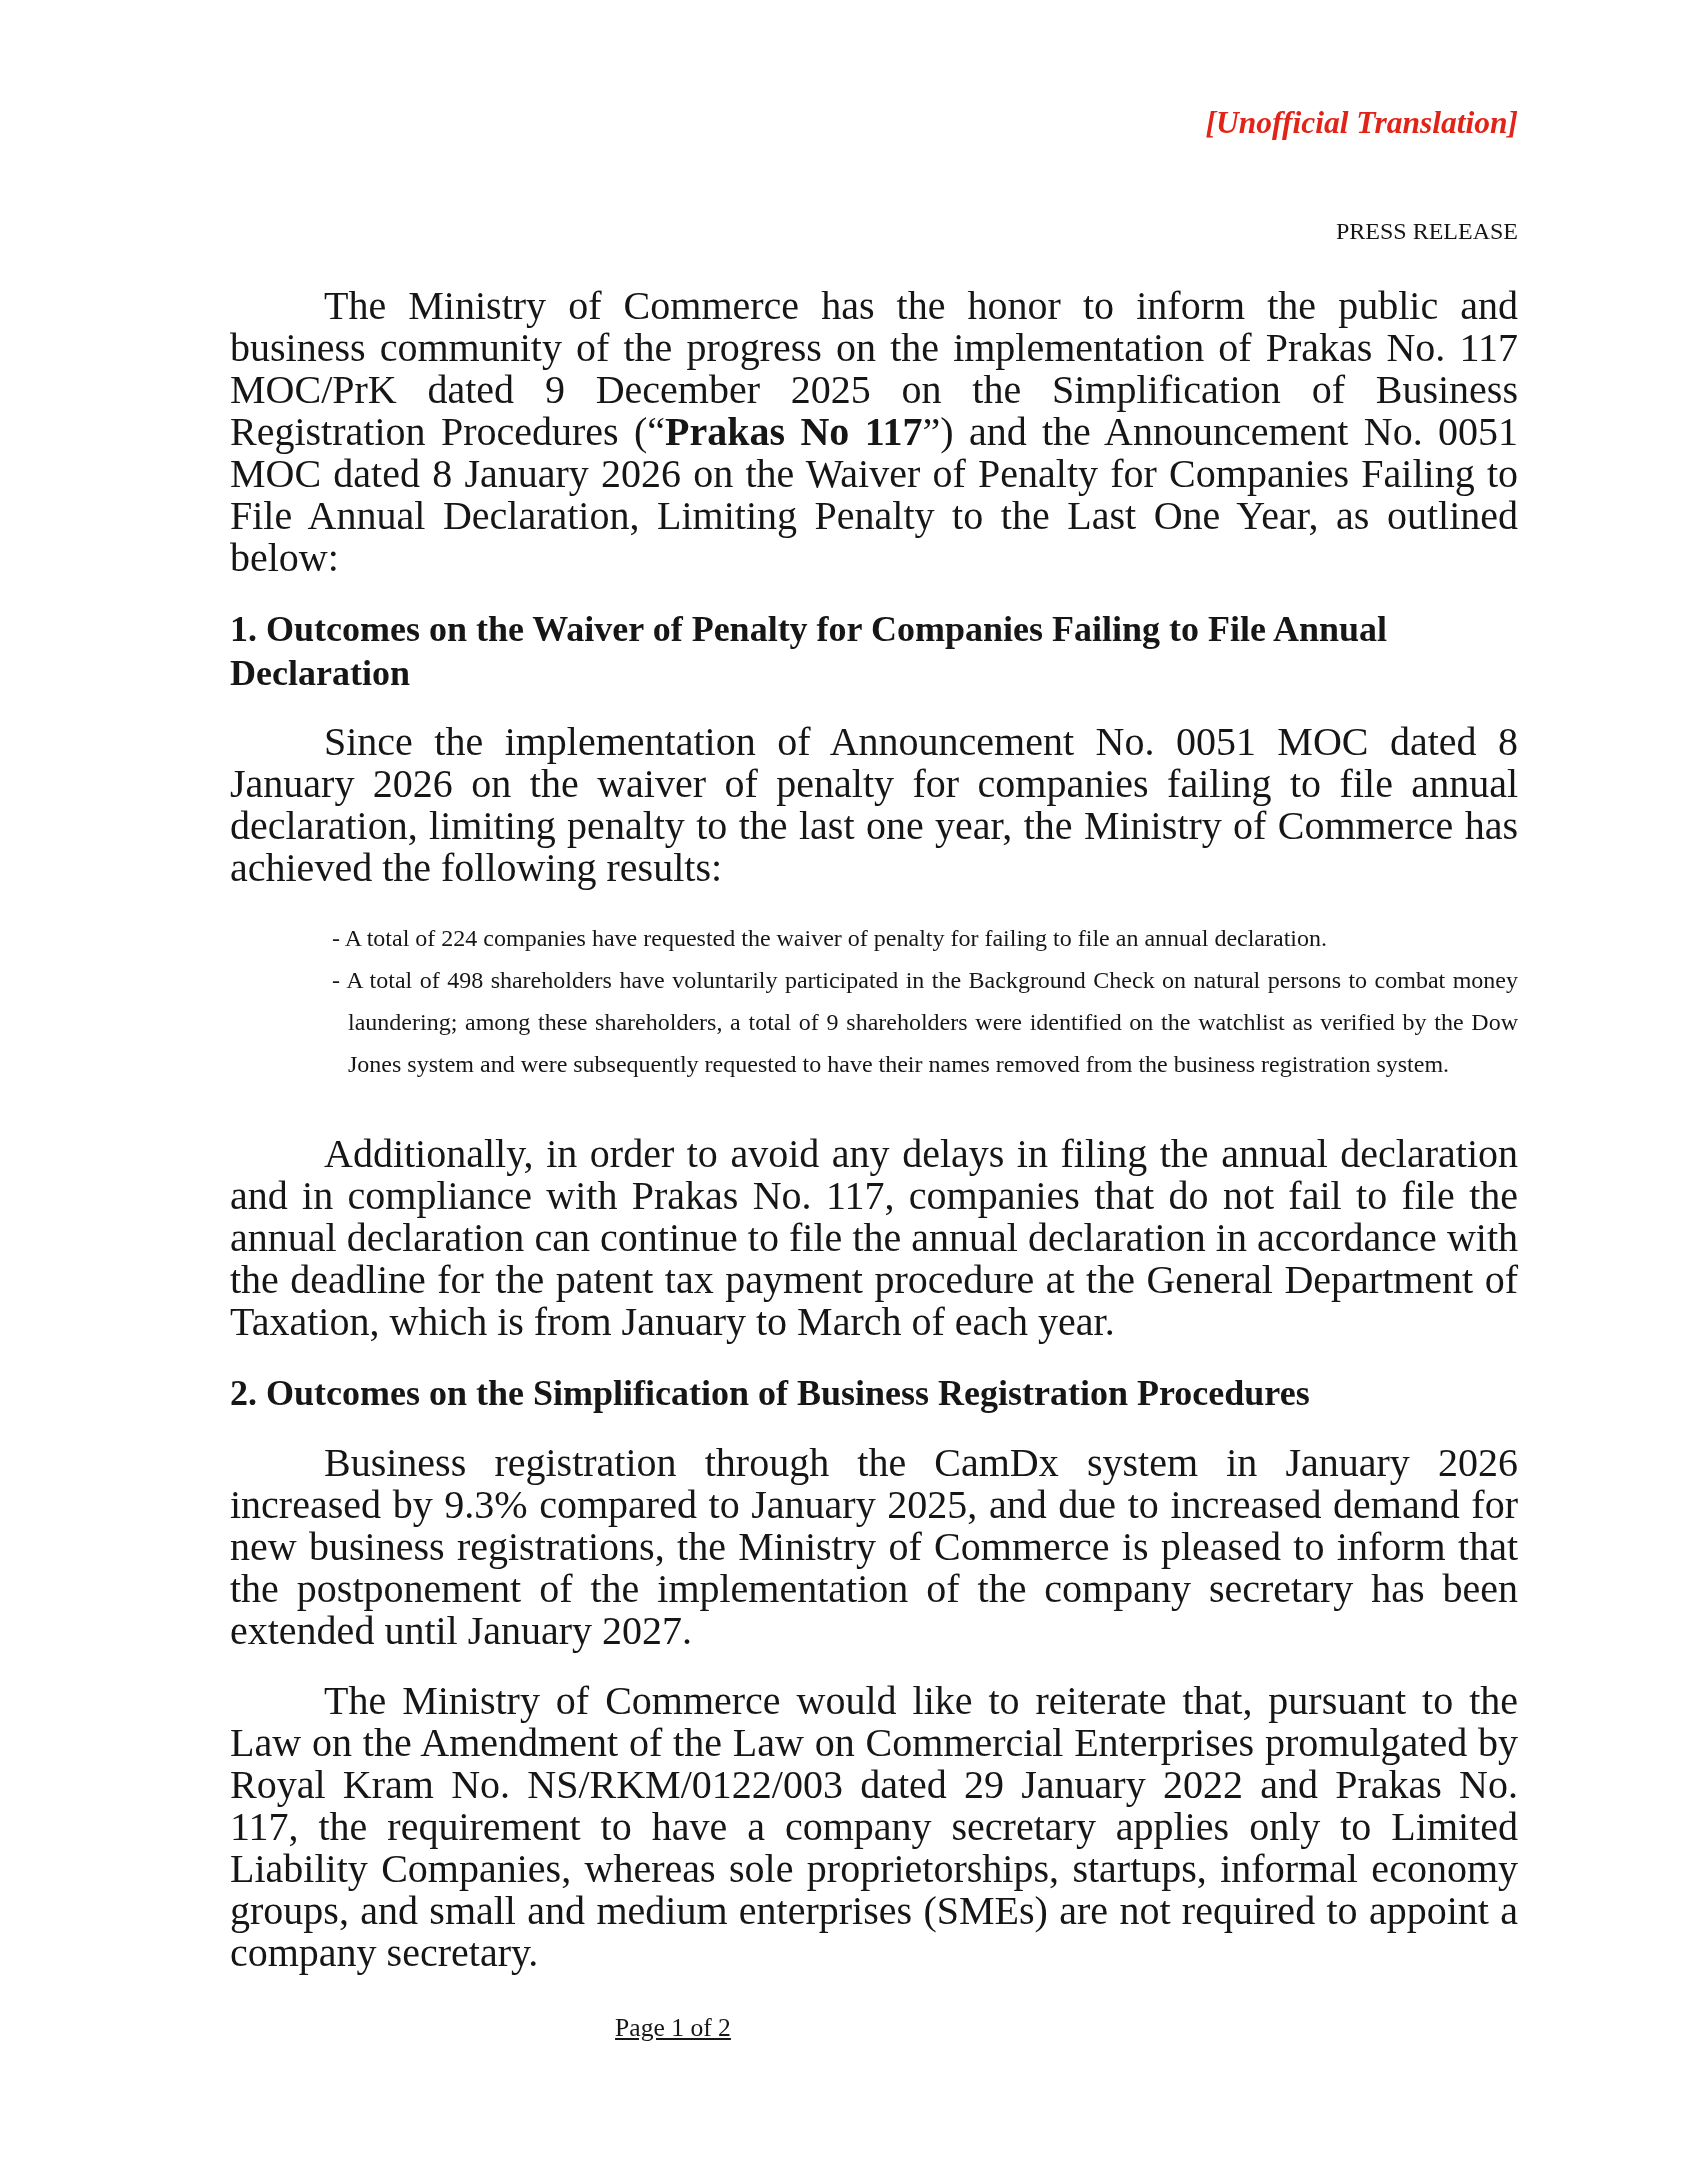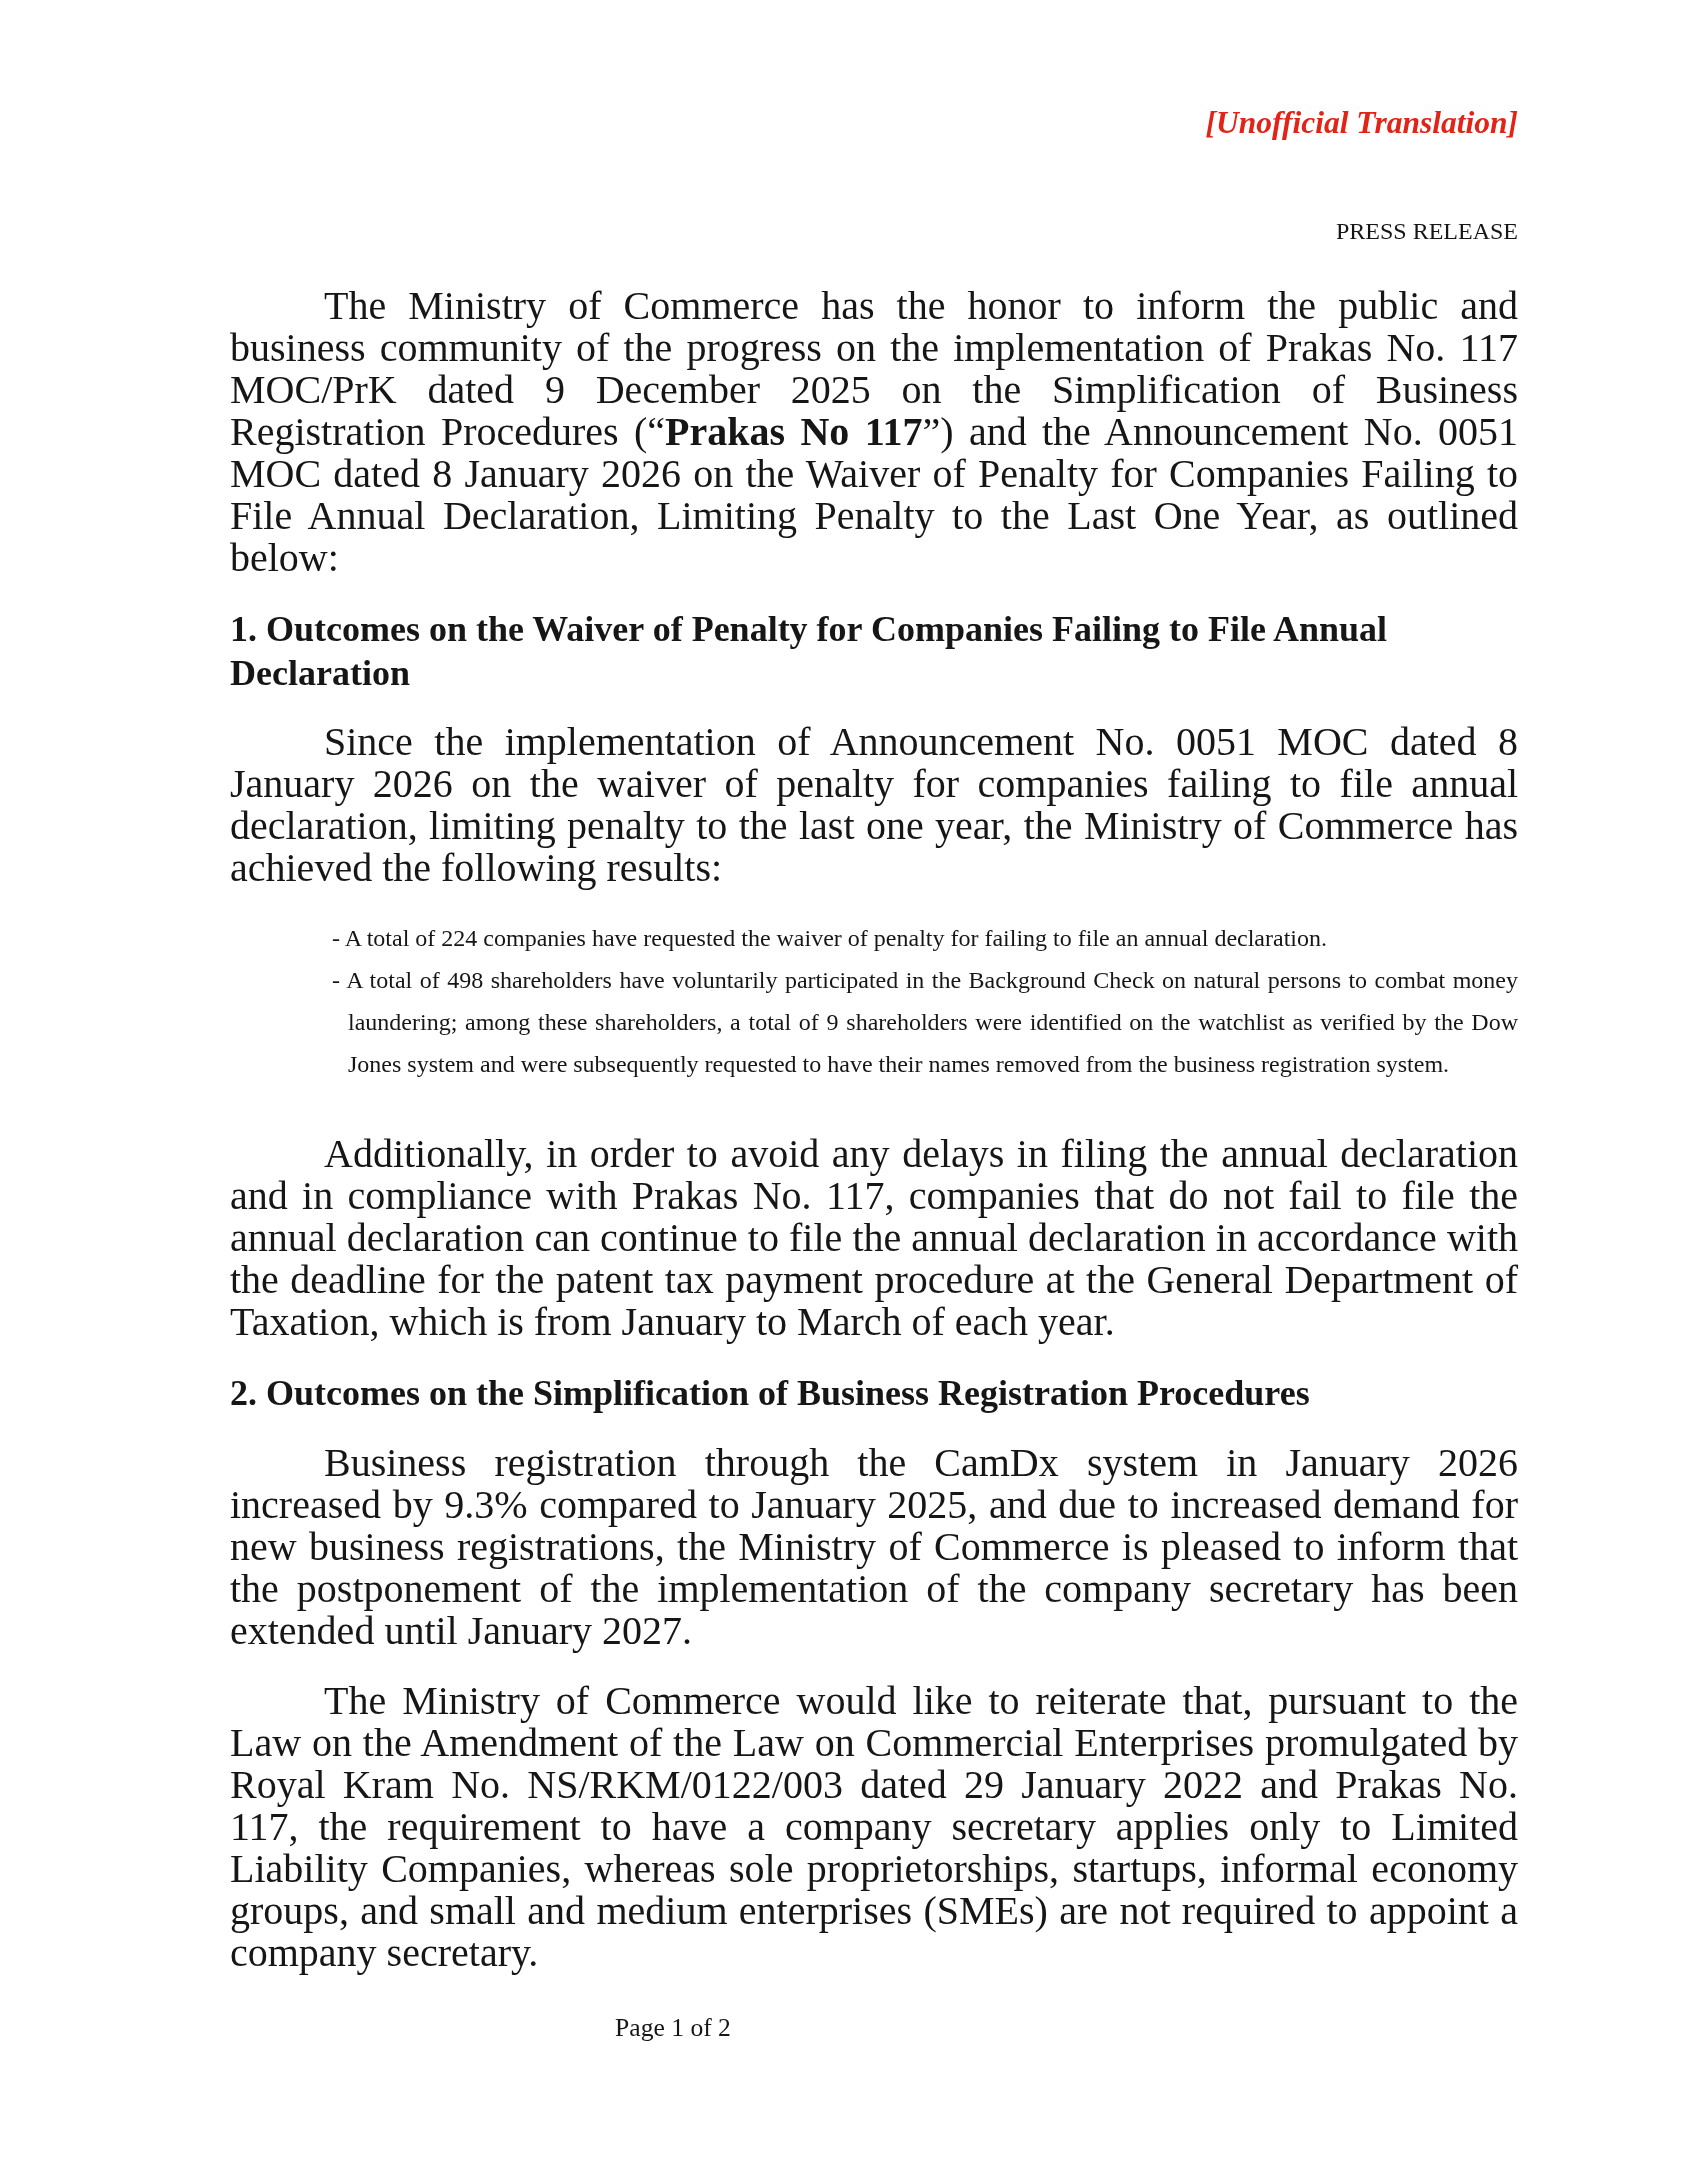--- a/index.html
+++ b/index.html
@@ -68,20 +68,21 @@
   }
   .page-footer {
     position: absolute;
     top: 2012px;
     left: 0;
     width: 1346px;
     text-align: center;
     font-size: 25.6px;
     line-height: 32px;
     color: #161616;
+    text-decoration: underline;
   }
 </style>
 </head>
 <body>
 
 <div class="page">
   <div class="content">
 
     <div class="annotation">[Unofficial Translation]</div>
 

